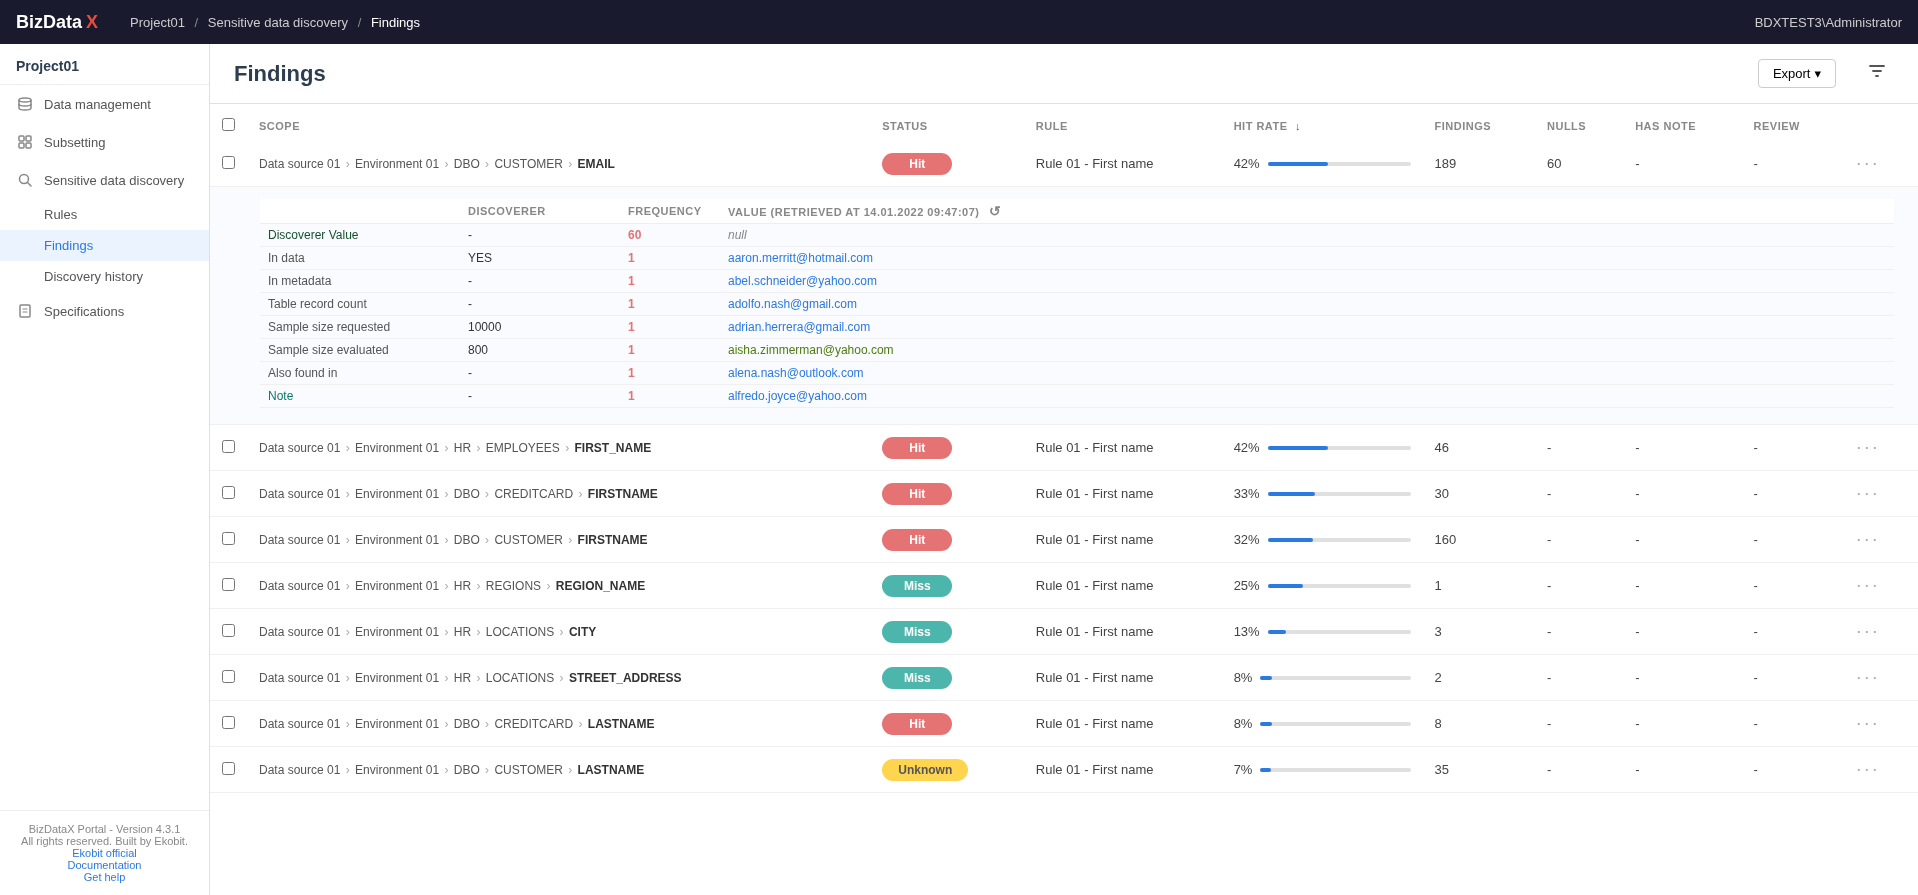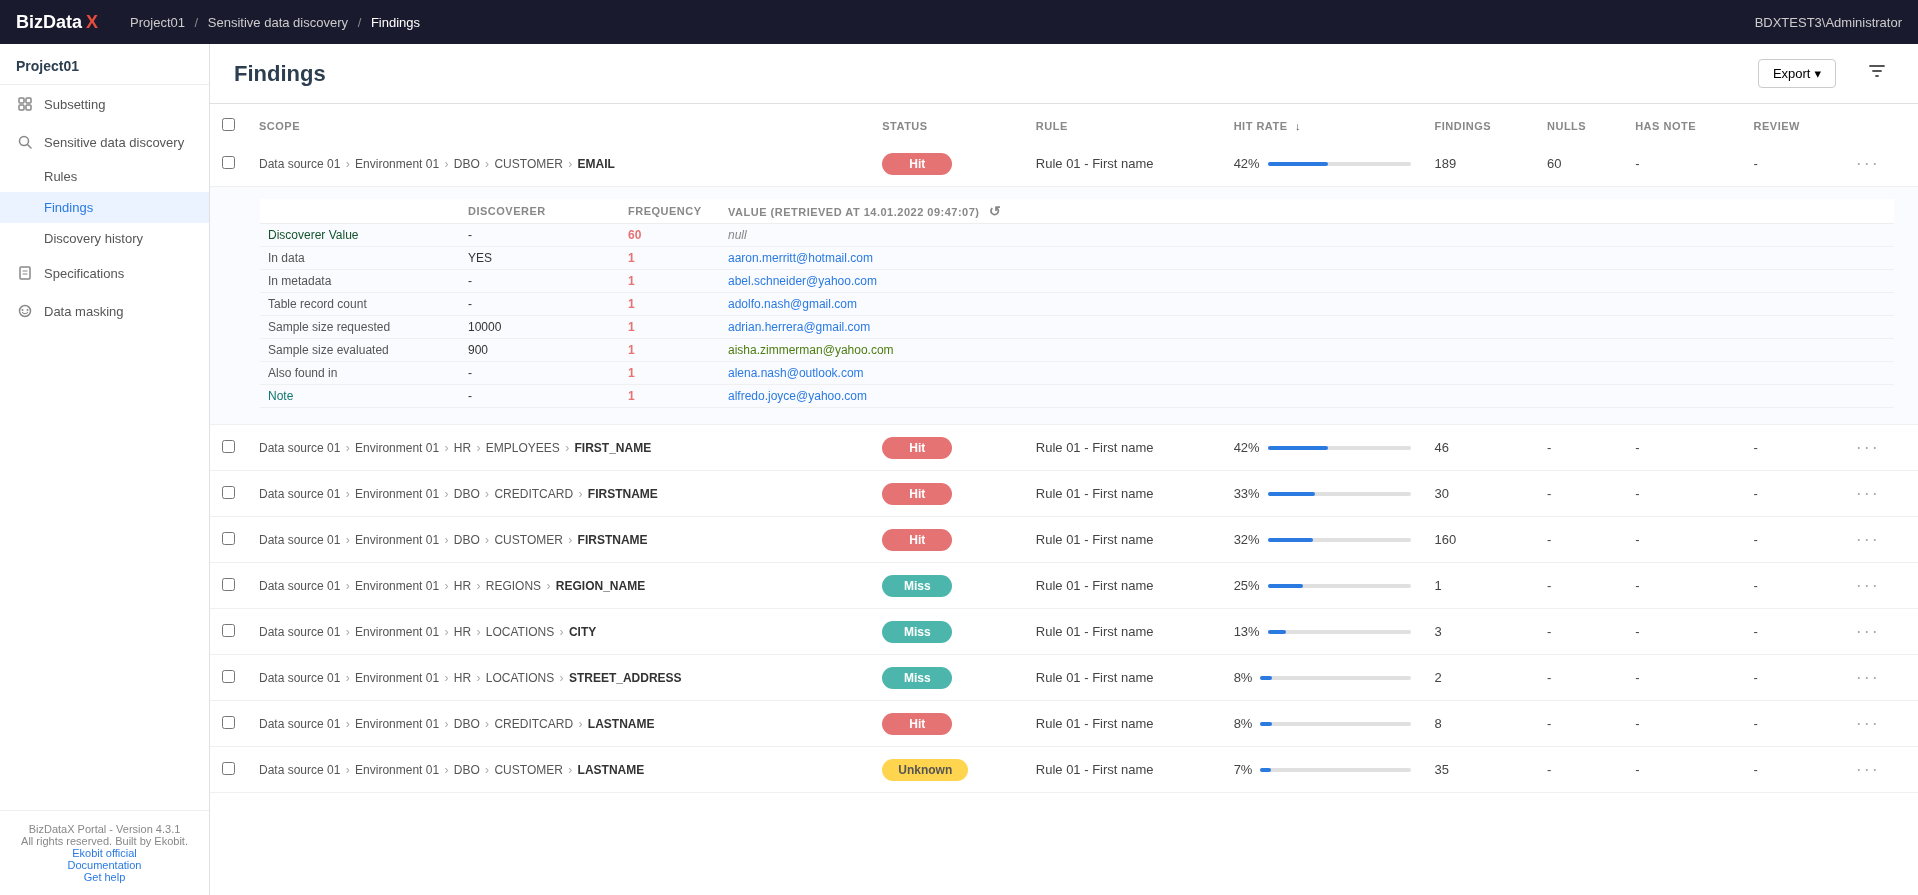--- a/index.html
+++ b/index.html
@@ -87,20 +87,30 @@
   <div class="topnav-right">
     <span>BDXTEST3\Administrator</span>
   </div>
 </div>
 
 <div class="layout">
 
   <div class="sidebar">
     <div class="sidebar-project">Project01</div>
 
+    <div class="sidebar-item">
+      <span class="icon">
+        <svg width="16" height="16" viewBox="0 0 16 16" fill="none">
+            <ellipse cx="8" cy="4" rx="6" ry="2" stroke="#888" stroke-width="1.5"></ellipse>
+            <path d="M2 4v4c0 1.1 2.7 2 6 2s6-.9 6-2V4" stroke="#888" stroke-width="1.5"></path>
+            <path d="M2 8v4c0 1.1 2.7 2 6 2s6-.9 6-2V8" stroke="#888" stroke-width="1.5"></path>
+          </svg>
+      </span>
+      <span>Data management</span>
+    </div>
 
     <div class="sidebar-item">
       <span class="icon">
         <svg width="16" height="16" viewBox="0 0 16 16" fill="none">
             <rect x="2" y="2" width="5" height="5" rx="1" stroke="#888" stroke-width="1.5"></rect>
             <rect x="9" y="2" width="5" height="5" rx="1" stroke="#888" stroke-width="1.5"></rect>
             <rect x="2" y="9" width="5" height="5" rx="1" stroke="#888" stroke-width="1.5"></rect>
             <rect x="9" y="9" width="5" height="5" rx="1" stroke="#888" stroke-width="1.5"></rect>
           </svg>
       </span>
@@ -126,31 +136,20 @@
     <div class="sidebar-item">
       <span class="icon">
         <svg width="16" height="16" viewBox="0 0 16 16" fill="none">
             <rect x="3" y="2" width="10" height="12" rx="1" stroke="#888" stroke-width="1.5"></rect>
             <path d="M6 6h4M6 9h4" stroke="#888" stroke-width="1.2" stroke-linecap="round"></path>
           </svg>
       </span>
       <span>Specifications</span>
     </div>
 
-    <div class="sidebar-item">
-      <span class="icon">
-        <svg width="16" height="16" viewBox="0 0 16 16" fill="none">
-            <circle cx="8" cy="8" r="5.5" stroke="#888" stroke-width="1.5"></circle>
-            <path d="M5.5 9.5c.6.8 1.2 1.2 2.5 1.2s1.9-.4 2.5-1.2" stroke="#888" stroke-width="1.2" stroke-linecap="round"></path>
-            <circle cx="5.5" cy="7" r="1" fill="#888"></circle>
-            <circle cx="10.5" cy="7" r="1" fill="#888"></circle>
-          </svg>
-      </span>
-      <span>Data masking</span>
-    </div>
 
     <div class="sidebar-footer">
       <div>BizDataX Portal - Version 4.3.1</div>
       <div>All rights reserved. Built by Ekobit.</div>
       <a>Ekobit official</a>
       <a>Documentation</a>
       <a>Get help</a>
     </div>
   </div>
 
@@ -252,21 +251,21 @@
                 <td style="padding:4px 8px; font-size:12px; color:#2a7ae2;">adolfo.nash@gmail.com</td>
               </tr>
               <tr>
                 <td style="padding:4px 8px; font-size:12px; color:#555; font-weight:500;">Sample size requested</td>
                 <td style="padding:4px 8px; font-size:12px; color:#333;">10000</td>
                 <td style="padding:4px 8px; font-size:12px; color:#e57373; font-weight:600;">1</td>
                 <td style="padding:4px 8px; font-size:12px; color:#2a7ae2;">adrian.herrera@gmail.com</td>
               </tr>
               <tr>
                 <td style="padding:4px 8px; font-size:12px; color:#555; font-weight:500;">Sample size evaluated</td>
-                <td style="padding:4px 8px; font-size:12px; color:#333;">900</td>
+                <td style="padding:4px 8px; font-size:12px; color:#333;">800</td>
                 <td style="padding:4px 8px; font-size:12px; color:#e57373; font-weight:600;">1</td>
                 <td style="padding:4px 8px; font-size:12px; color:#4d7c0f;">aisha.zimmerman@yahoo.com</td>
               </tr>
               <tr>
                 <td style="padding:4px 8px; font-size:12px; color:#555; font-weight:500;">Also found in</td>
                 <td style="padding:4px 8px; font-size:12px; color:#333;">-</td>
                 <td style="padding:4px 8px; font-size:12px; color:#e57373; font-weight:600;">1</td>
                 <td style="padding:4px 8px; font-size:12px; color:#2a7ae2;">alena.nash@outlook.com</td>
               </tr>
               <tr>

